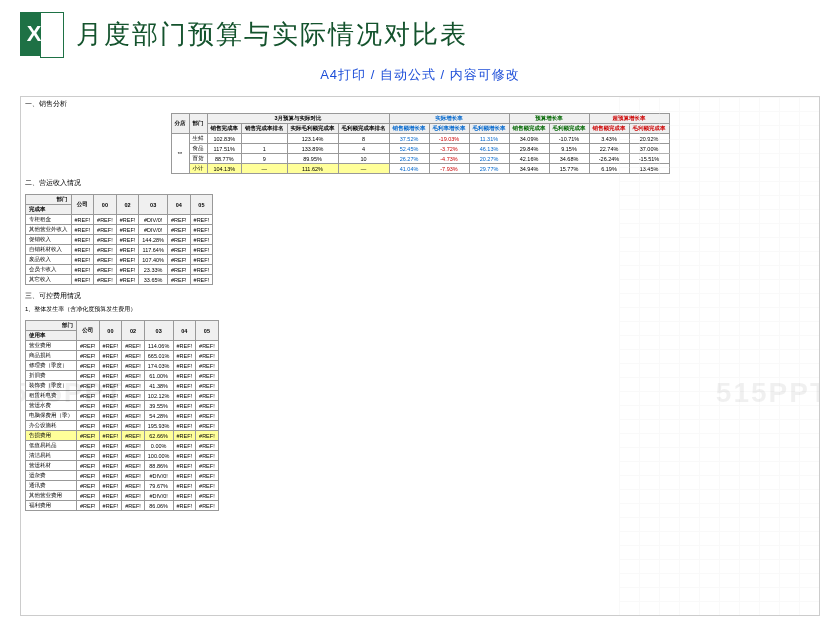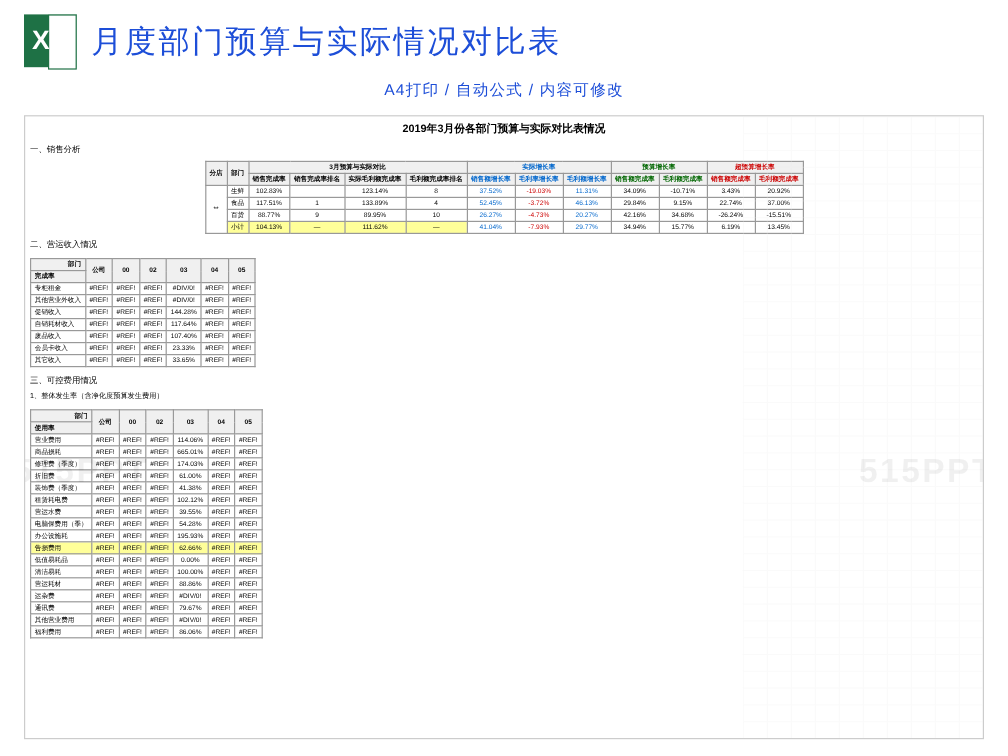--- a/index.html
+++ b/index.html
@@ -1,21 +1,21 @@
 <!DOCTYPE html>
 <html><head>
 <meta charset="utf-8">
 <style>
 *{box-sizing:border-box;margin:0;padding:0}
 body{font-family:"Microsoft YaHei",Arial,sans-serif;background:#fff;width:840px;height:630px;overflow:hidden;position:relative}
 .header{display:flex;align-items:center;padding:12px 20px;gap:12px}
 .excel-icon{width:44px;height:44px;background:#1e7145;display:flex;align-items:center;justify-content:center;position:relative}
 .excel-icon::before{content:"";position:absolute;right:0;top:0;width:22px;height:44px;background:#fff;border:1px solid #1e7145}
 .excel-x{color:#fff;font-size:22px;font-weight:bold;position:relative;z-index:2;left:-8px}
-.title{font-size:26px;color:#1d4ed8;letter-spacing:2px}
+.title{font-size:26px;color:#14532d;letter-spacing:2px}
 .subtitle{text-align:center;color:#1d4ed8;font-size:13px;margin-top:-2px;letter-spacing:1px}
 .sheet{margin:12px 20px;border:1px solid #ccc;background:#fff;height:520px;overflow:hidden;position:relative;font-size:6px}
 .sheet-title{text-align:center;font-weight:bold;font-size:9px;padding:4px}
 .section-label{font-size:7px;padding:2px 4px}
 table{border-collapse:collapse;margin:2px auto;font-size:5.5px}
 td,th{border:1px solid #999;padding:1px 3px;text-align:center;white-space:nowrap}
 .hdr{background:#f0f0f0;font-weight:bold}
 .yellow{background:#ffff99}
 .blue-txt{color:#0066cc}
 .red-txt{color:#cc0000}
@@ -35,21 +35,20 @@
     </div>
   <div class="title">月度部门预算与实际情况对比表</div>
 </div>
 <div class="subtitle">A4打印 / 自动公式 / 内容可修改</div>
 
 <div class="sheet">
   <div class="grid-bg"></div>
   <div class="watermark wm1">515PPT</div>
   <div class="watermark wm2">515PPT</div>
 
-  <div class="sheet-title">2019年3月份各部门预算与实际对比表情况</div>
   <div class="section-label">一、销售分析</div>
 
   <table id="t1">
       <tbody>
         <tr>
           <td rowspan="2" class="hdr">分店</td>
           <td rowspan="2" class="hdr">部门</td>
           <td colspan="4" class="hdr">3月预算与实际对比</td>
           <td colspan="3" class="hdr blue-txt">实际增长率</td>
           <td colspan="2" class="hdr green-hdr">预算增长率</td>

